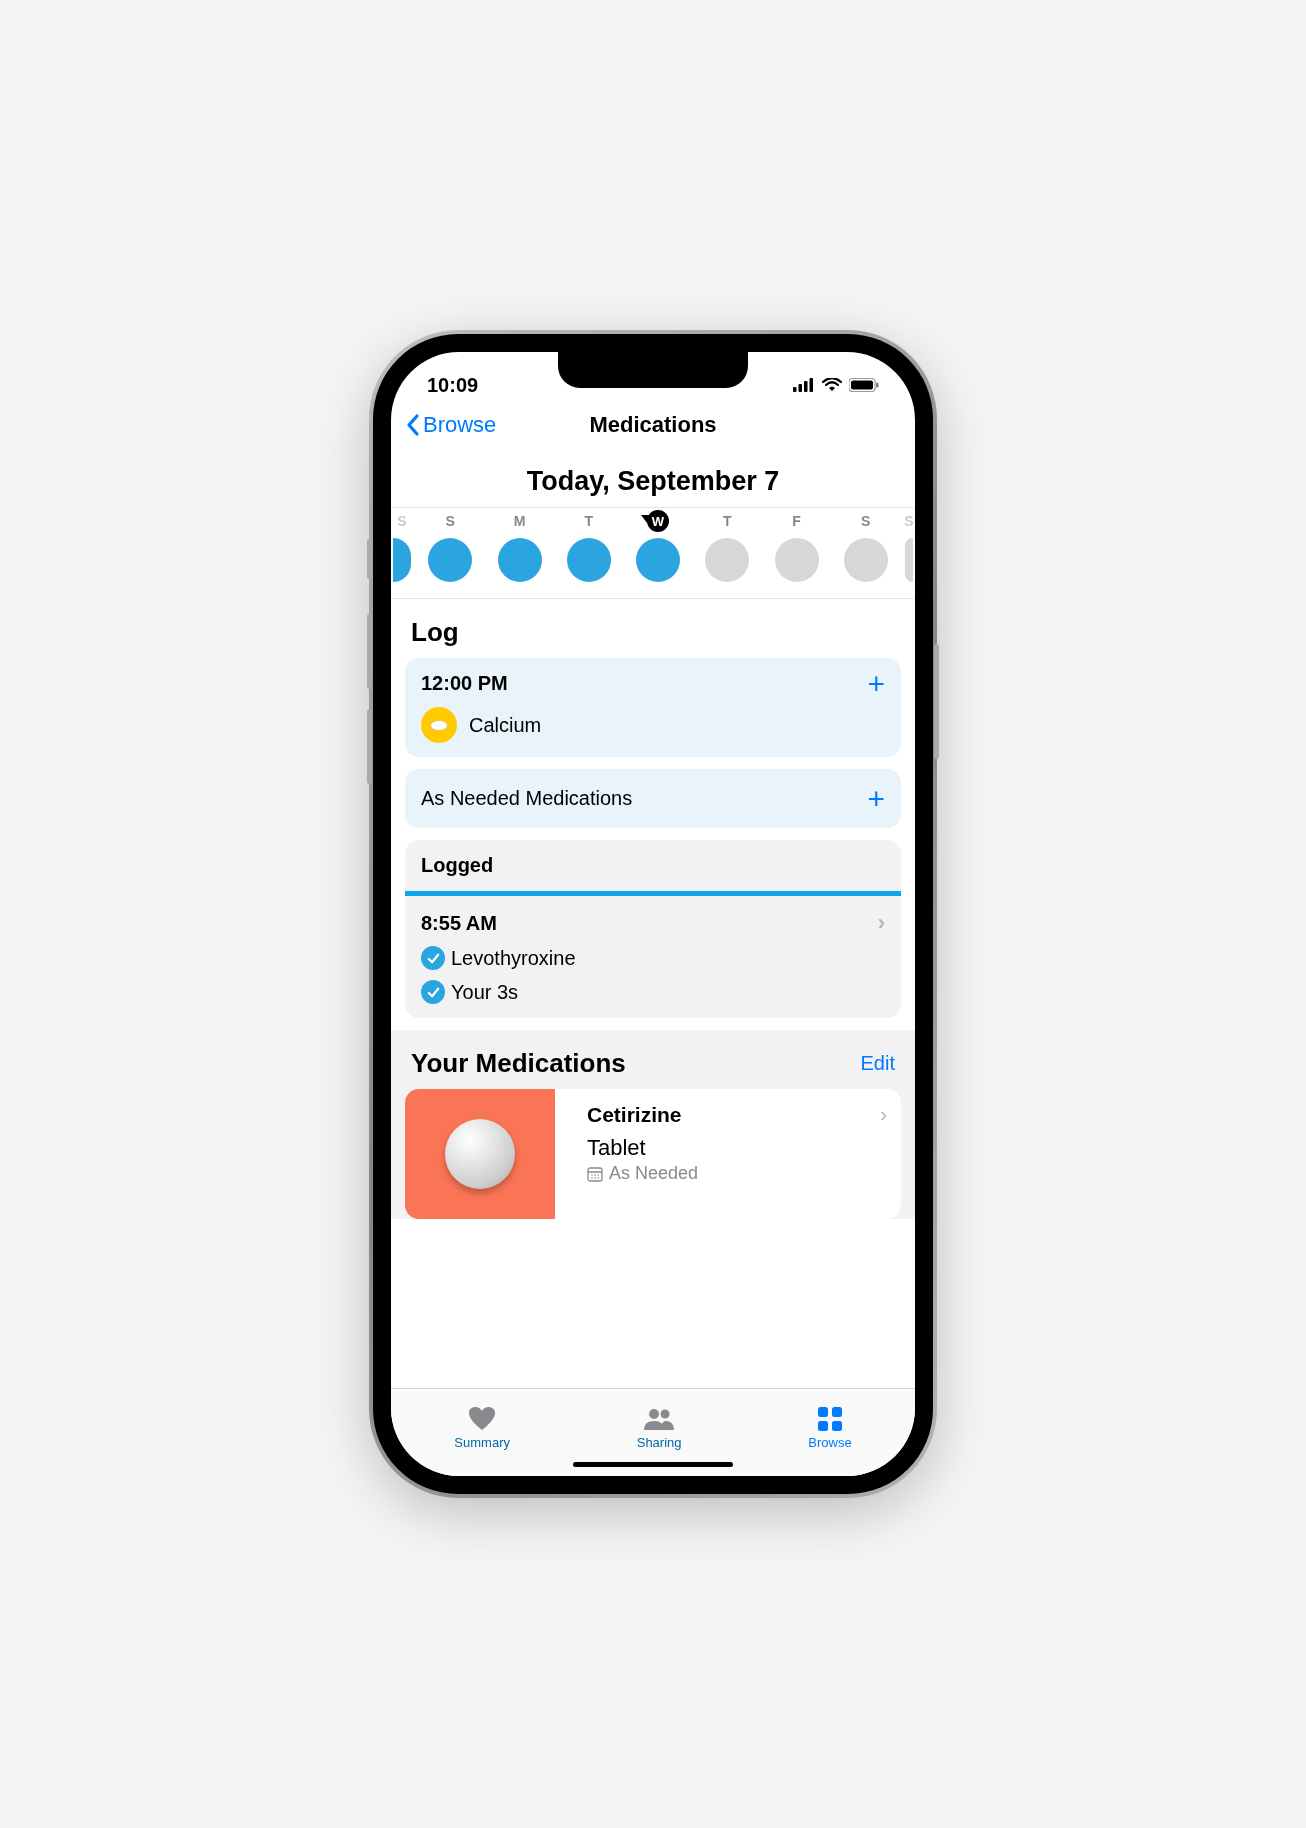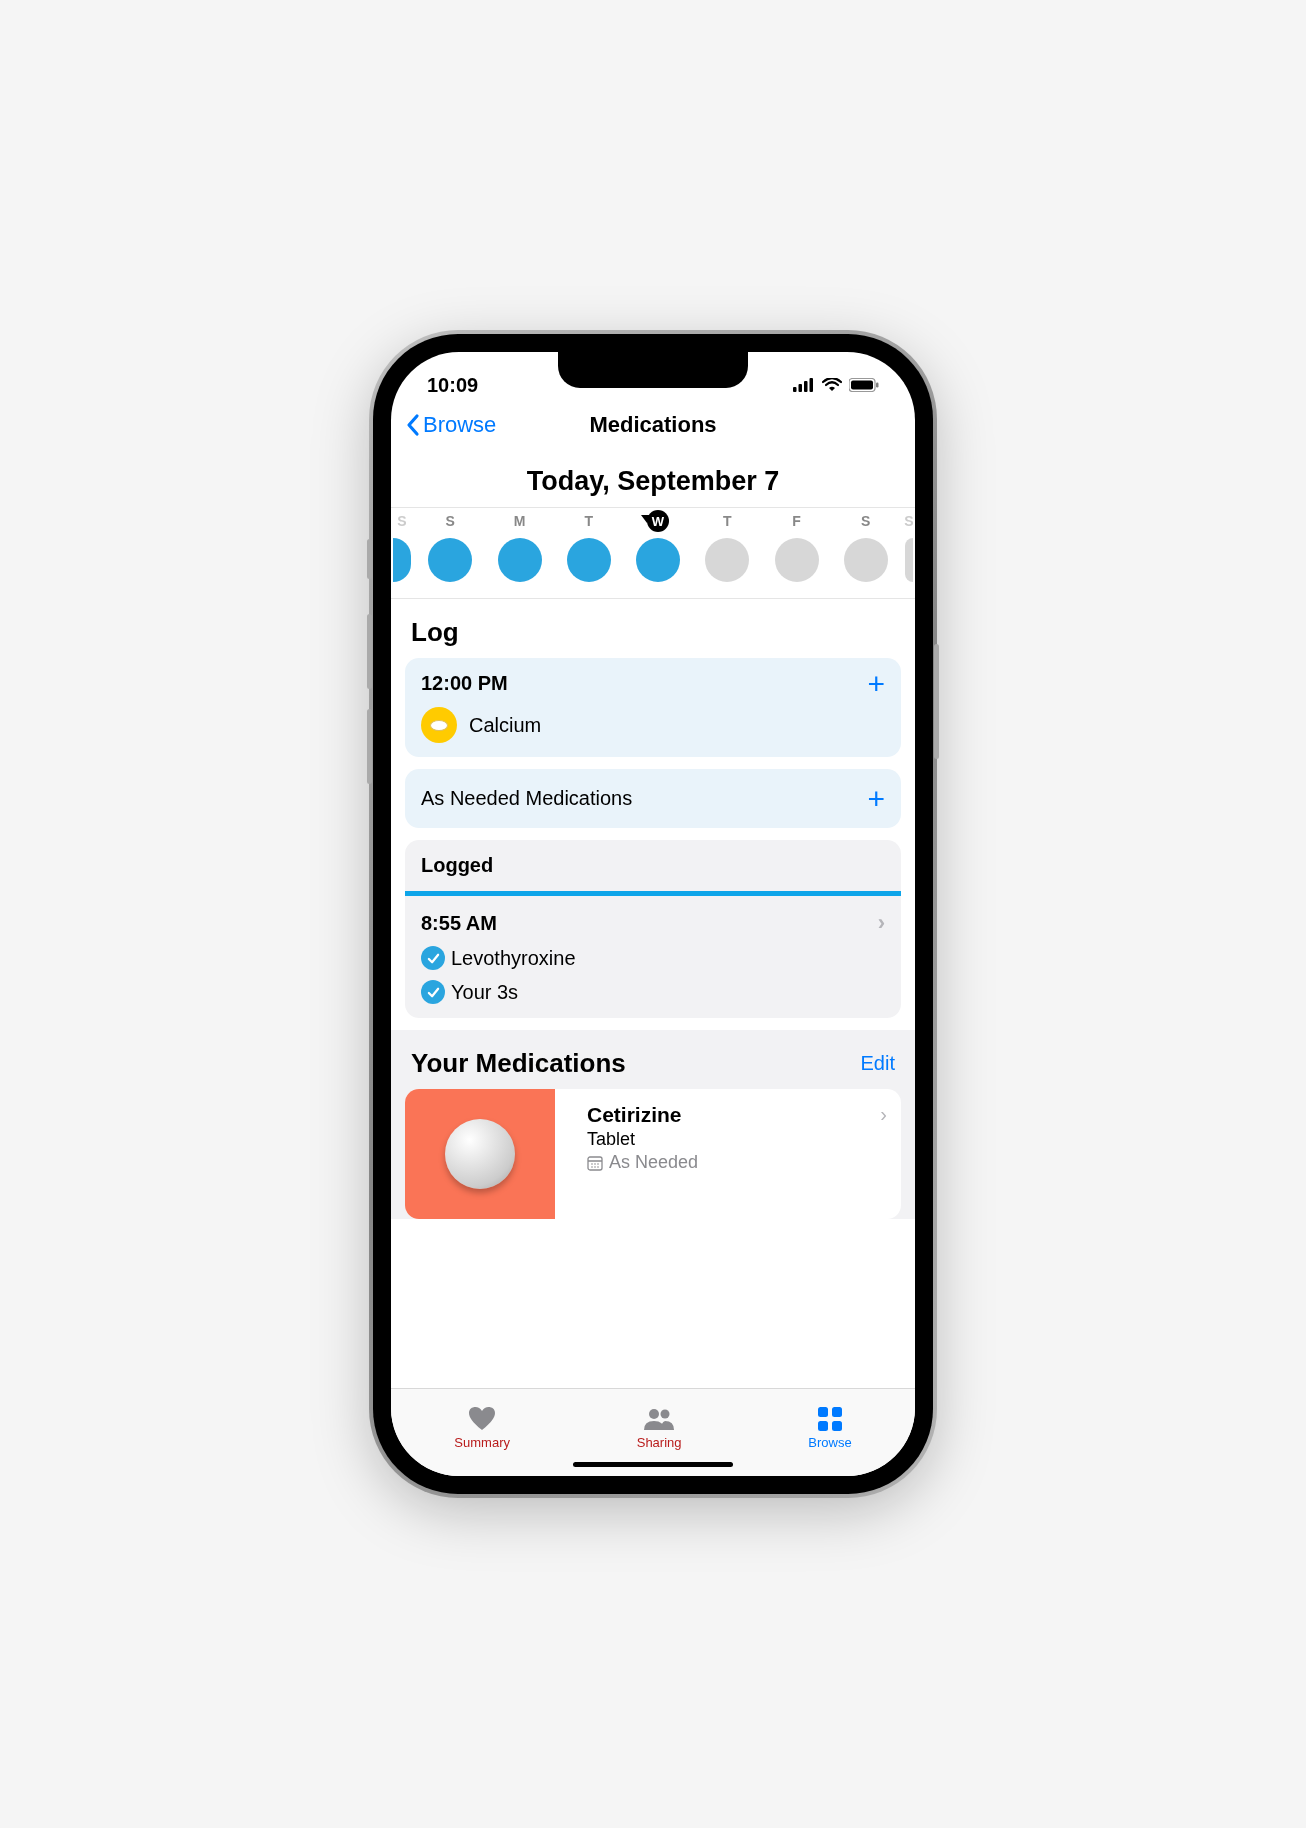--- a/index.html
+++ b/index.html
@@ -219,33 +219,33 @@
     background:#fa7456;
     display:flex;align-items:center;justify-content:center;
   }
   .tablet-3d{
     width:70px;height:70px;border-radius:50%;
     background:radial-gradient(circle at 35% 30%, #fff, #ccc 70%, #999 100%);
     box-shadow:0 4px 6px rgba(0,0,0,0.25);
   }
   .med-card-body{flex:1;padding:14px 32px;position:relative;}
   .med-card-name{font-weight:700;font-size:21px;}
-  .med-card-type{font-size:18px;color:#000;margin-top:2px;}
+  .med-card-type{font-size:22px;color:#000;margin-top:8px;}
   .med-card-freq{font-size:18px;color:#8a8a8e;margin-top:2px;display:flex;align-items:center;gap:6px;}
   .med-card-chevron{position:absolute;right:14px;top:14px;color:#b5b5b9;font-size:20px;}
   .tab-bar{
     height:88px;
     background:#f9f9f9;
     border-top:1px solid #d8d8d8;
     display:flex;
     justify-content:space-around;
     align-items:center;
     padding-bottom:10px;
   }
-  .tab{display:flex;flex-direction:column;align-items:center;gap:3px;font-size:13px;color:#b91c1c;}
+  .tab{display:flex;flex-direction:column;align-items:center;gap:3px;font-size:13px;color:#0369a1;}
   .tab.active{color:#007aff;}
   .tab-icon{height:26px;display:flex;align-items:center;}
   .home-indicator{
     position:absolute;
     bottom:9px;left:50%;transform:translateX(-50%);
     width:160px;height:5px;background:#000;border-radius:3px;
   }
   .side-btn{position:absolute;background:#aaa;border-radius:3px;}
   .sb1{left:-6px;top:205px;width:5px;height:40px;}
   .sb2{left:-6px;top:280px;width:5px;height:75px;}

